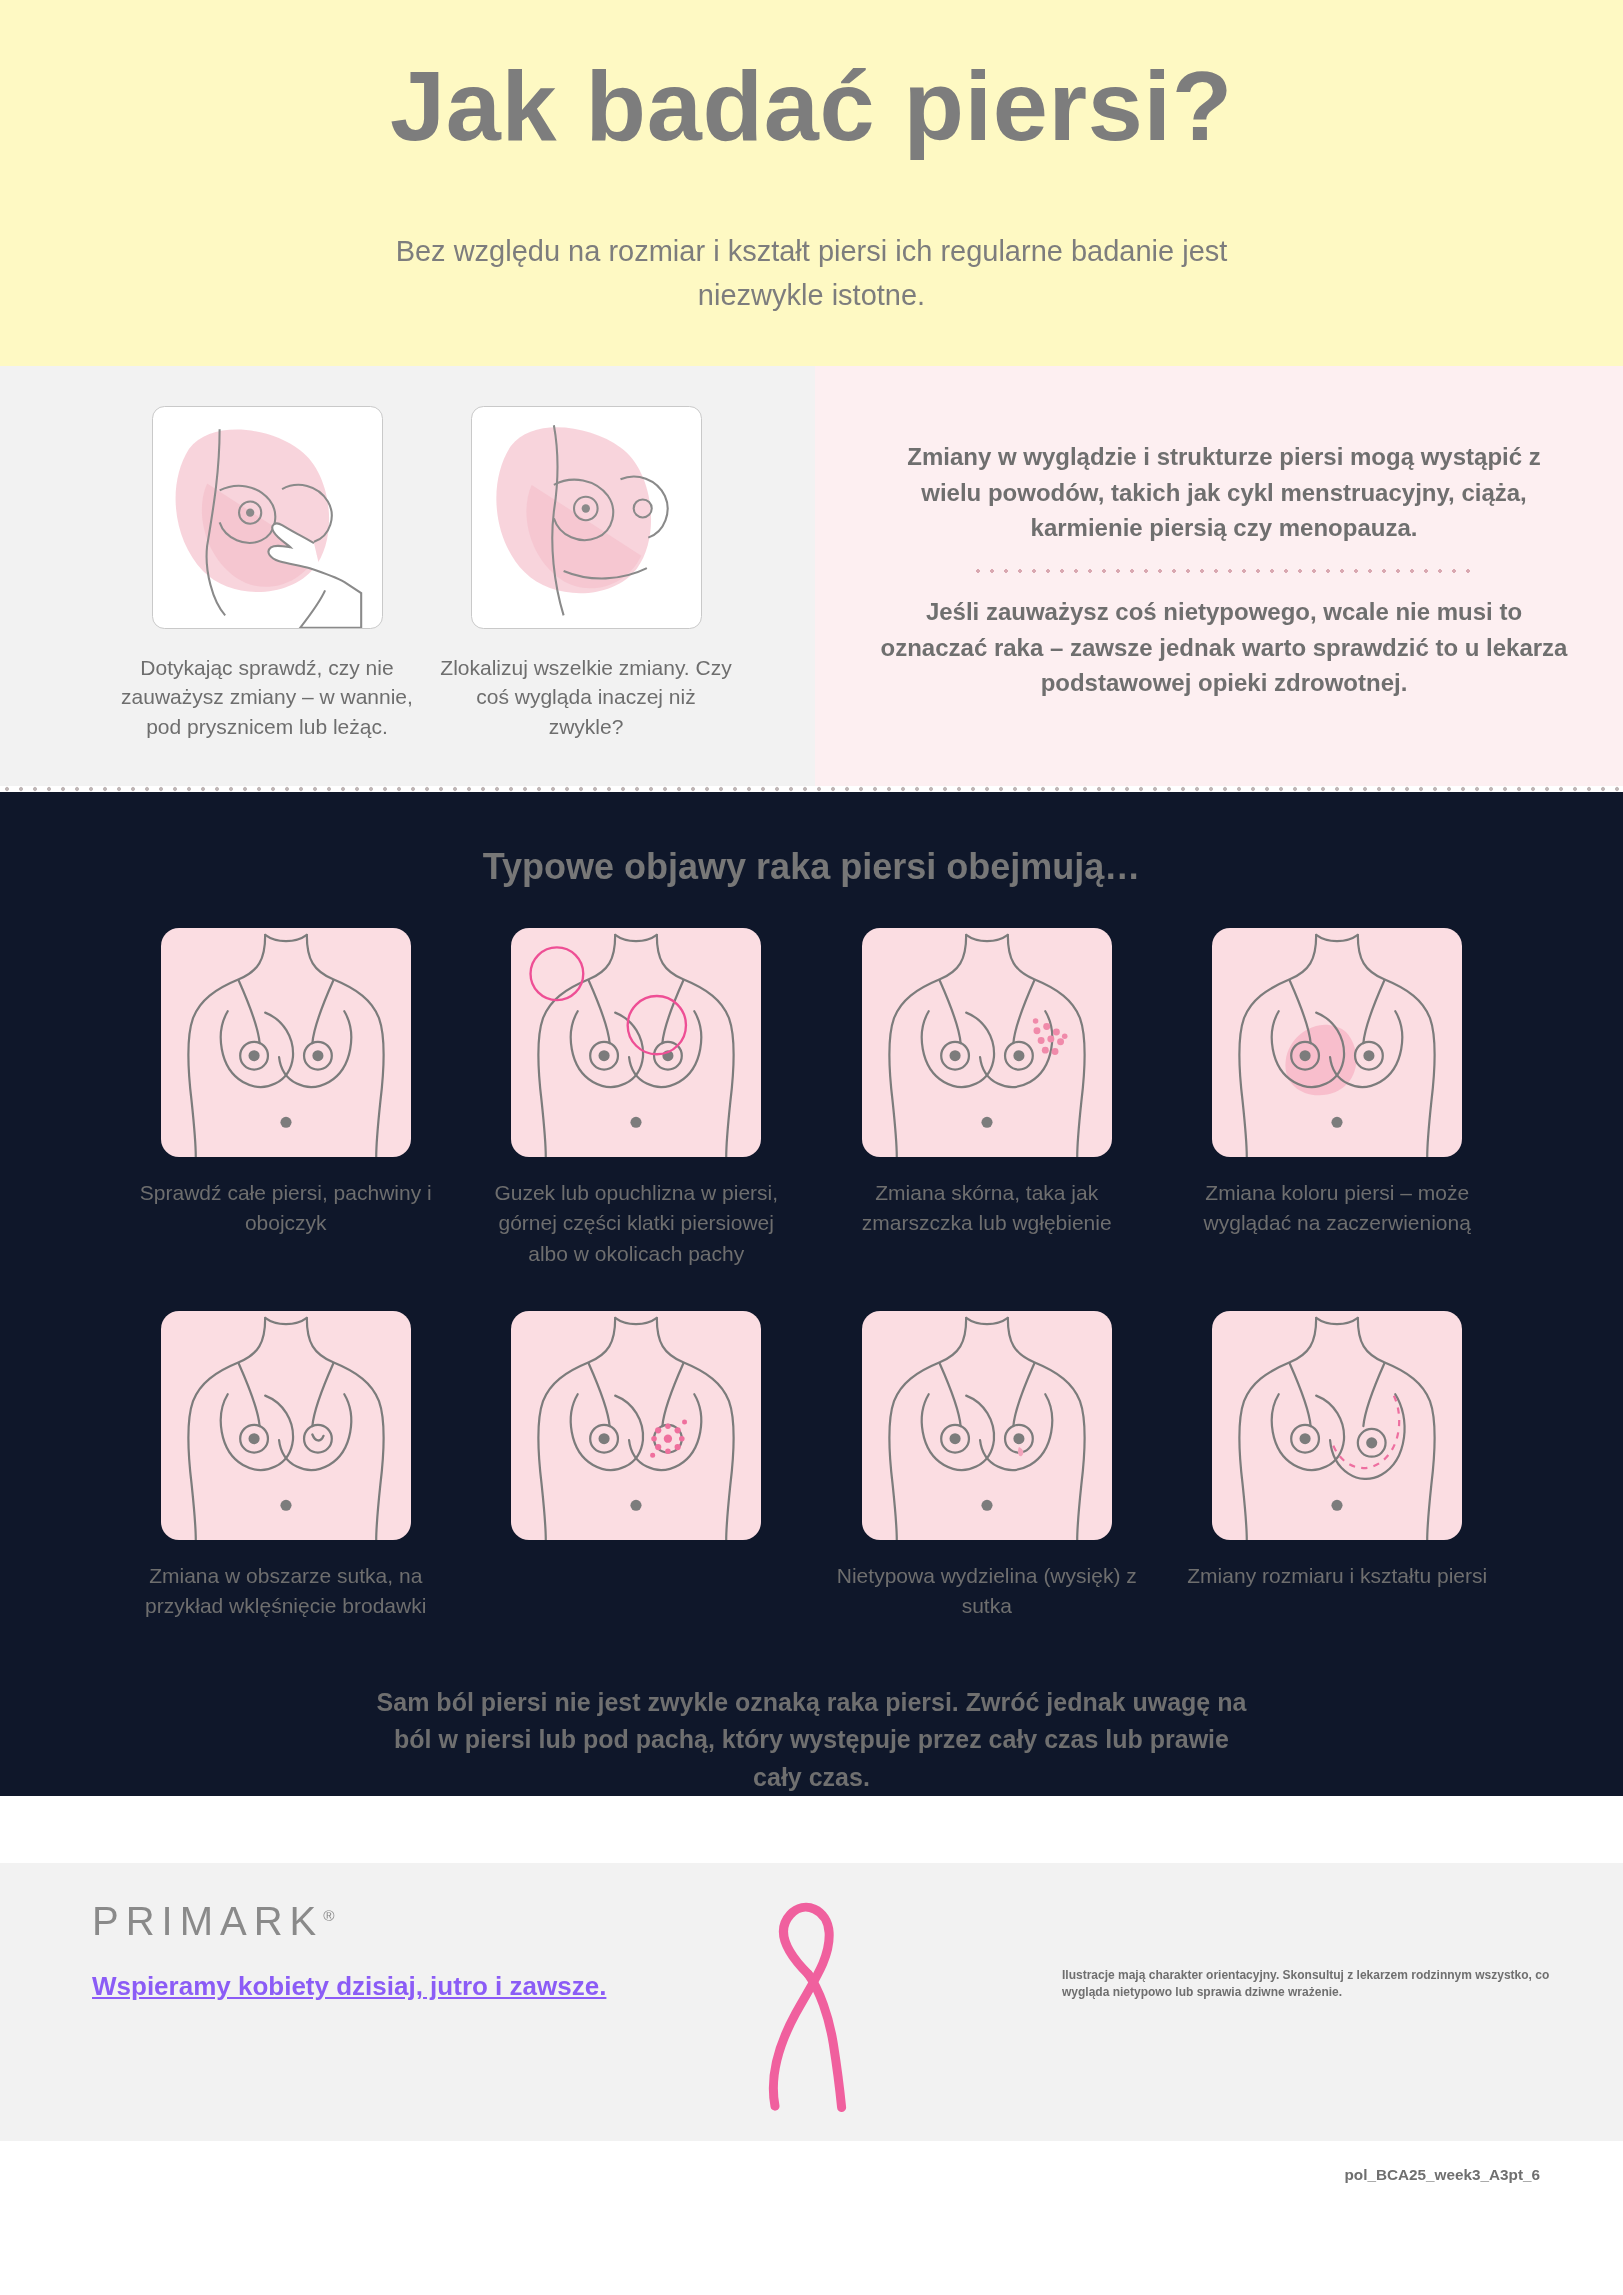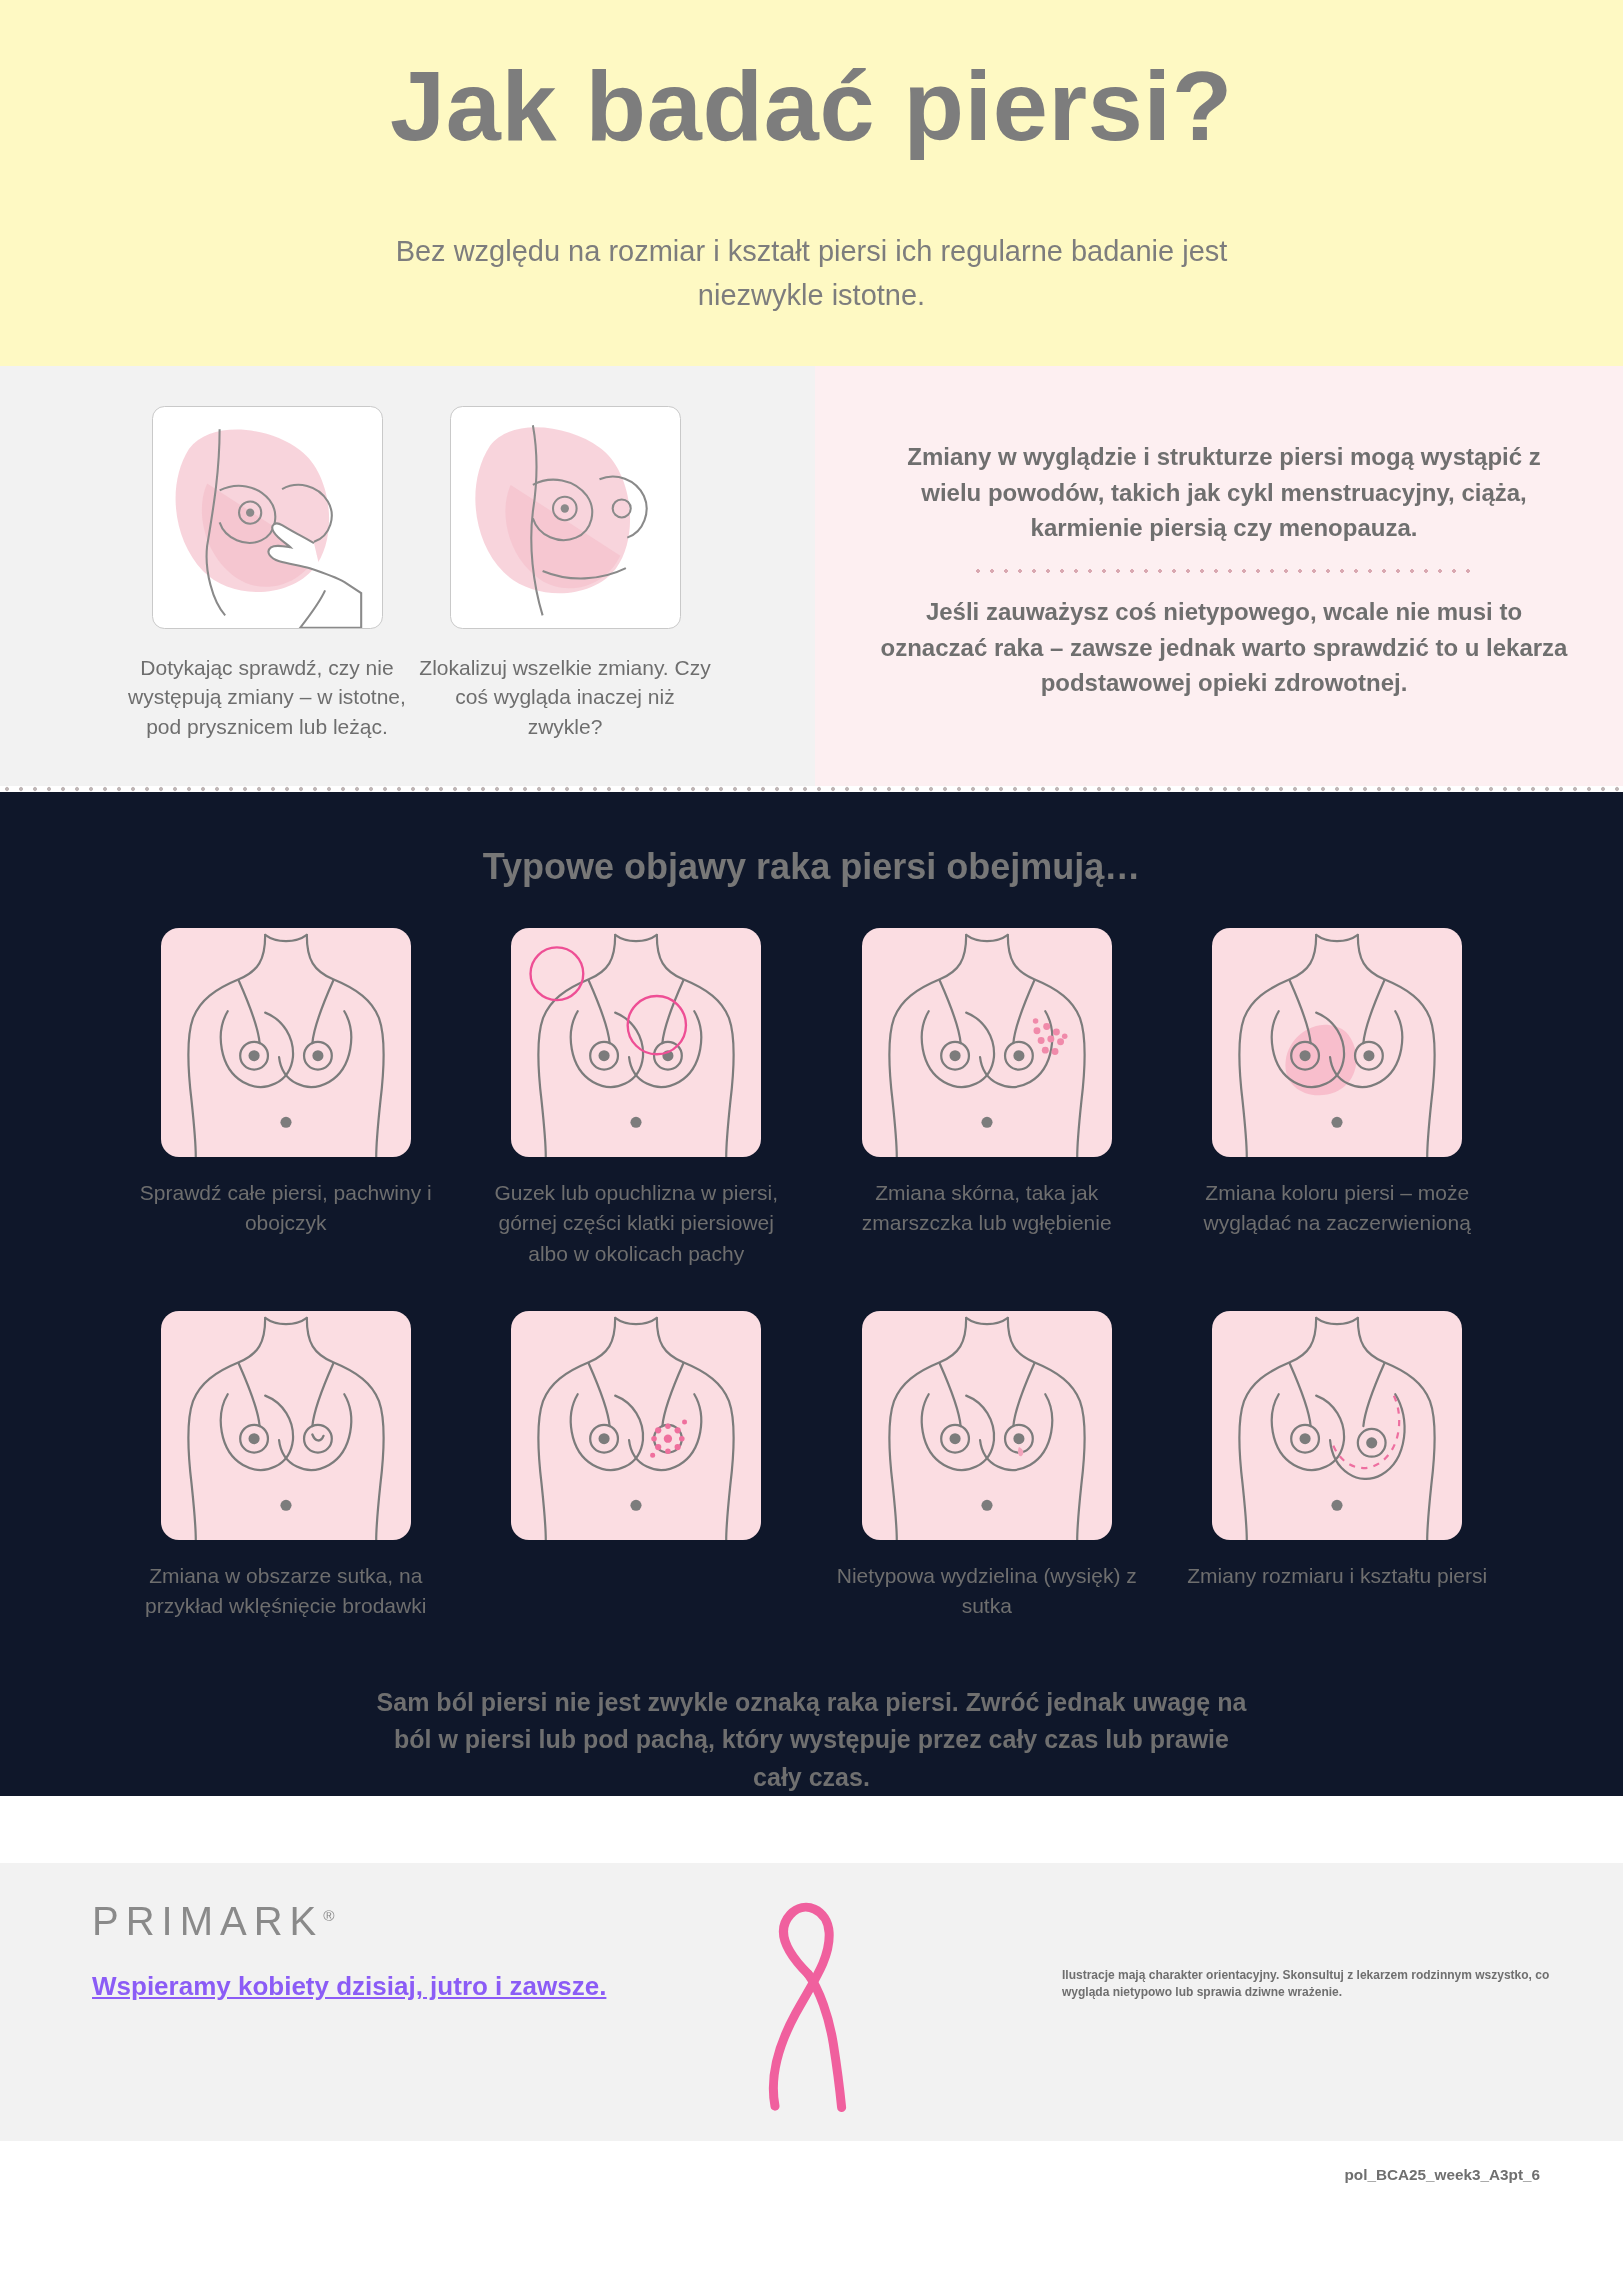--- a/index.html
+++ b/index.html
@@ -58,21 +58,21 @@
     flex: 1;
     box-sizing: border-box;
     padding: 73px 54px 28px 64px;
     text-align: center;
   }
   .step {
     width: 298px;
     text-align: center;
   }
   .step:first-child { margin-left: 118px; }
-  .step:last-child  { }
+  .step:last-child  { margin-left: 21px; }
 
   .step-frame {
     width: 229px;
     height: 221px;
     border: 1.4px solid #c9c9c9;
     border-radius: 12.5px;
     margin: 0 auto;
     background: #ffffff;
     overflow: hidden;
     position: relative;
@@ -231,21 +231,21 @@
             <path d="M78 110 C60 150, 74 214, 120 246 C158 272, 214 258, 236 212" fill="#f4bcc8" opacity="0.6"></path>
             <path d="M96 32 C96 90, 88 140, 78 200 C74 236, 86 280, 104 300" fill="none" stroke="#8a8a8a" stroke-width="3"></path>
             <path d="M96 120 C120 108, 150 112, 168 134 C182 152, 178 182, 156 192 C134 202, 104 190, 96 166" fill="none" stroke="#8a8a8a" stroke-width="3"></path>
             <path d="M186 118 C208 106, 238 112, 252 136 C264 156, 256 186, 232 194" fill="none" stroke="#8a8a8a" stroke-width="3"></path>
             <circle cx="140" cy="152" r="16" fill="none" stroke="#8a8a8a" stroke-width="3"></circle>
             <circle cx="140" cy="152" r="6" fill="#8a8a8a"></circle>
             <path d="M232 196 C216 186, 198 178, 186 170 C176 164, 168 170, 174 180 C180 190, 192 196, 198 202 C186 200, 176 198, 170 202 C162 208, 168 218, 182 222 C196 226, 212 228, 226 232 C244 238, 262 244, 276 252 L300 268 L300 318 L212 318 C226 300, 240 282, 248 264" fill="#ffffff" stroke="#8a8a8a" stroke-width="3"></path>
           </g>
         </svg>
       </div>
-      <div class="step-cap">Dotykając sprawdź, czy nie występują zmiany – w istotne, pod prysznicem lub leżąc.</div>
+      <div class="step-cap">Dotykając sprawdź, czy nie zauważysz zmiany – w wannie, pod prysznicem lub leżąc.</div>
     </div>
 
     <div class="step">
       <div class="step-frame">
         <svg viewBox="0 0 330 318" width="229" height="221" aria-hidden="true">
           <g>
             <path d="M56 56 C22 108, 30 192, 76 238 C118 280, 204 278, 238 232 C272 186, 262 92, 214 58 C170 26, 88 14, 56 56 Z" fill="#f7cdd6" opacity="0.85"></path>
             <path d="M86 112 C68 152, 82 216, 128 248 C166 274, 222 260, 244 214" fill="#f4bcc8" opacity="0.55"></path>
             <path d="M118 26 C126 70, 124 112, 118 150 C112 198, 118 254, 132 300" fill="none" stroke="#8a8a8a" stroke-width="3"></path>
             <path d="M118 112 C144 98, 178 104, 196 128 C210 148, 204 178, 180 188 C156 198, 126 186, 118 160" fill="none" stroke="#8a8a8a" stroke-width="3"></path>

